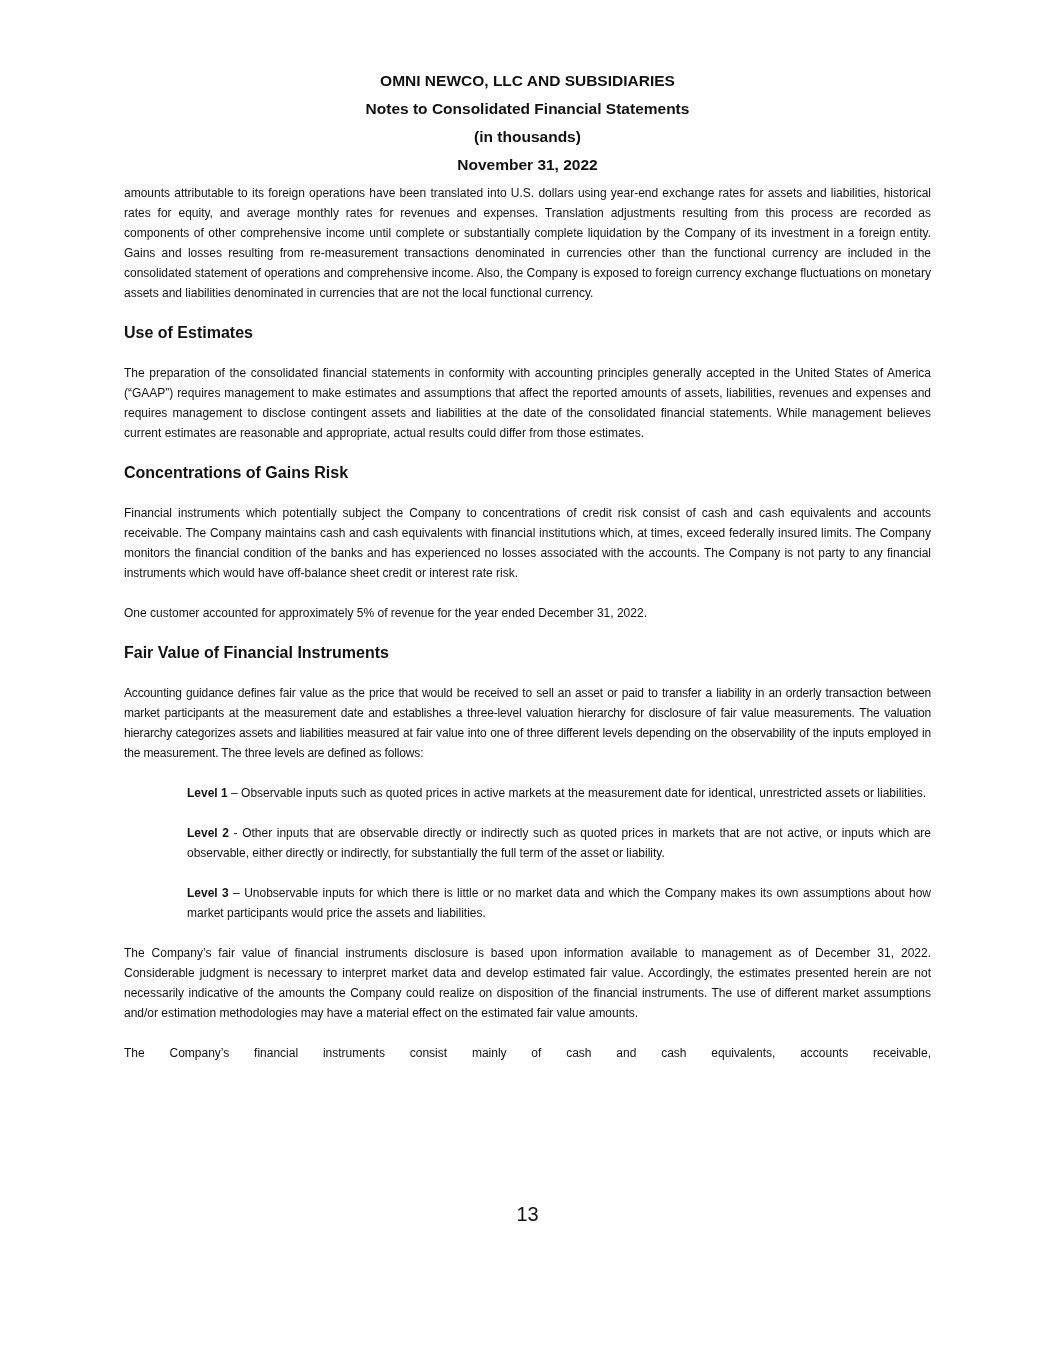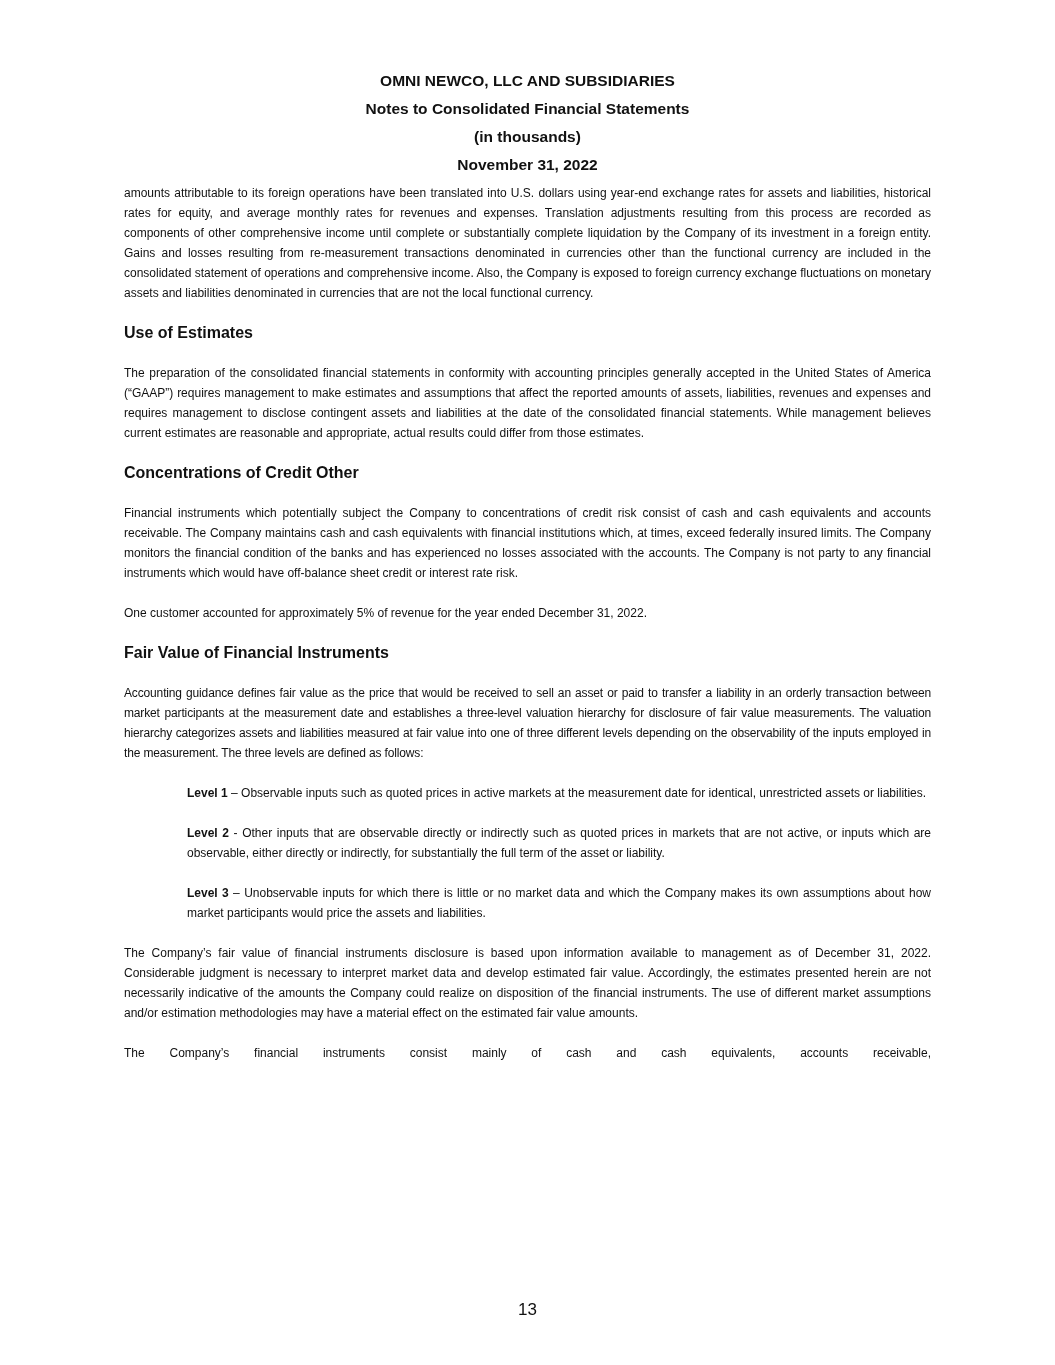--- a/index.html
+++ b/index.html
@@ -8,21 +8,21 @@
     font-family: "Liberation Sans", sans-serif; color: #111111;
   }
   .page { position: absolute; left: 124px; top: 63px; width: 807px; }
   .header { text-align: center; font-weight: bold; font-size: 15.5px; line-height: 20px; }
   .header div { margin: 8px; }
   p, .para { margin: 0; font-size: 12px; line-height: 20px; text-align: justify; text-align-last: left; }
   .h { font-weight: bold; font-size: 16px; line-height: 20px; margin: 0; }
   .gap { height: 20px; }
   .level { margin-left: 63px; }
   .level b { font-weight: bold; margin-top: 12px; }
-  .pagenum { position: absolute; left: 0; width: 1055px; top: 1300px; text-align: center; font-size: 17px; line-height: 20px; }
+  .pagenum { position: absolute; left: 0; width: 1055px; top: 1204px; text-align: center; font-size: 20px; line-height: 20px; }
   .tight { letter-spacing: -0.15px; }
 </style>
 </head>
 <body>
 
 <div class="page">
   <div class="header">
     <div>OMNI NEWCO, LLC AND SUBSIDIARIES</div>
     <div>Notes to Consolidated Financial Statements</div>
     <div>(in thousands)</div>
@@ -30,21 +30,21 @@
   </div>
 
   <p>amounts attributable to its foreign operations have been translated into U.S. dollars using year-end exchange rates for assets and liabilities, historical rates for equity, and average monthly rates for revenues and expenses. Translation adjustments resulting from this process are recorded as components of other comprehensive income until complete or substantially complete liquidation by the Company of its investment in a foreign entity. Gains and losses resulting from re-measurement transactions denominated in currencies other than the functional currency are included in the consolidated statement of operations and comprehensive income. Also, the Company is exposed to foreign currency exchange fluctuations on monetary assets and liabilities denominated in currencies that are not the local functional currency.</p>
   <div class="gap"></div>
 
   <div class="h">Use of Estimates</div>
   <div class="gap"></div>
   <p>The preparation of the consolidated financial statements in conformity with accounting principles generally accepted in the United States of America (“GAAP”) requires management to make estimates and assumptions that affect the reported amounts of assets, liabilities, revenues and expenses and requires management to disclose contingent assets and liabilities at the date of the consolidated financial statements. While management believes current estimates are reasonable and appropriate, actual results could differ from those estimates.</p>
   <div class="gap"></div>
 
-  <div class="h">Concentrations of Credit Other</div>
+  <div class="h">Concentrations of Gains Risk</div>
   <div class="gap"></div>
   <p>Financial instruments which potentially subject the Company to concentrations of credit risk consist of cash and cash equivalents and accounts receivable. The Company maintains cash and cash equivalents with financial institutions which, at times, exceed federally insured limits. The Company monitors the financial condition of the banks and has experienced no losses associated with the accounts. The Company is not party to any financial instruments which would have off-balance sheet credit or interest rate risk.</p>
   <div class="gap"></div>
   <p>One customer accounted for approximately 5% of revenue for the year ended December 31, 2022.</p>
   <div class="gap"></div>
 
   <div class="h">Fair Value of Financial Instruments</div>
   <div class="gap"></div>
   <p class="tight">Accounting guidance defines fair value as the price that would be received to sell an asset or paid to transfer a liability in an orderly transaction between market participants at the measurement date and establishes a three-level valuation hierarchy for disclosure of fair value measurements. The valuation hierarchy categorizes assets and liabilities measured at fair value into one of three different levels depending on the observability of the inputs employed in the measurement. The three levels are defined as follows:</p>
   <div class="gap"></div>

